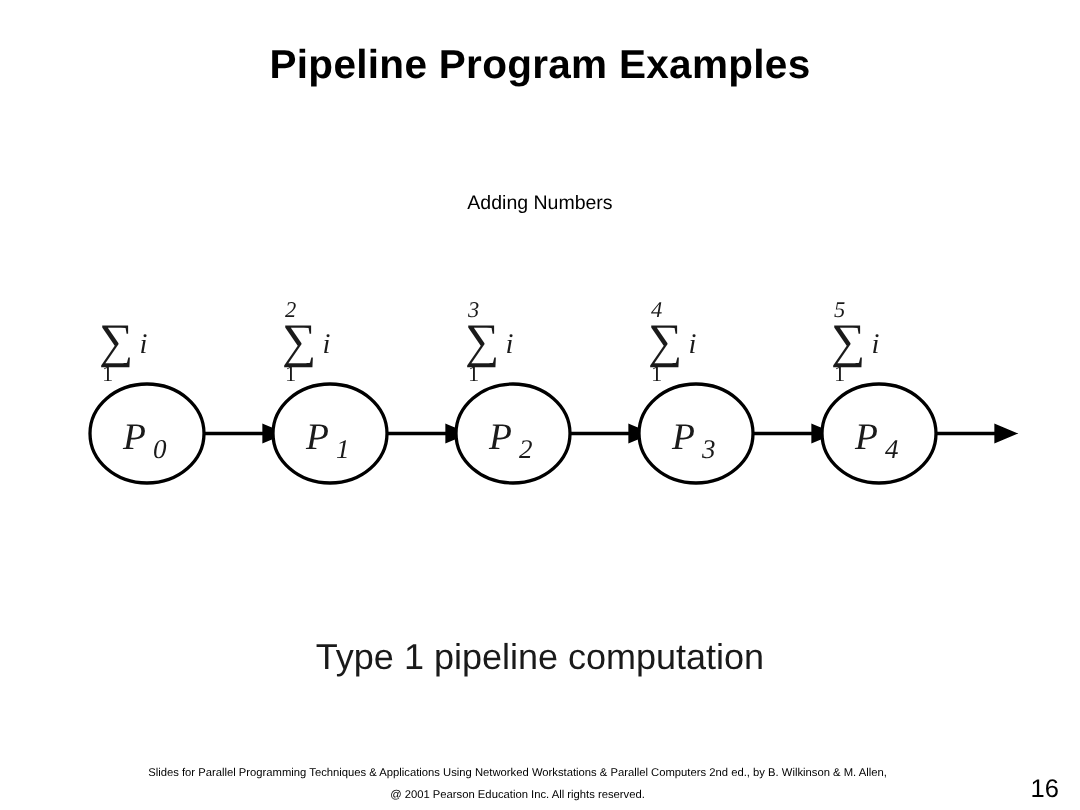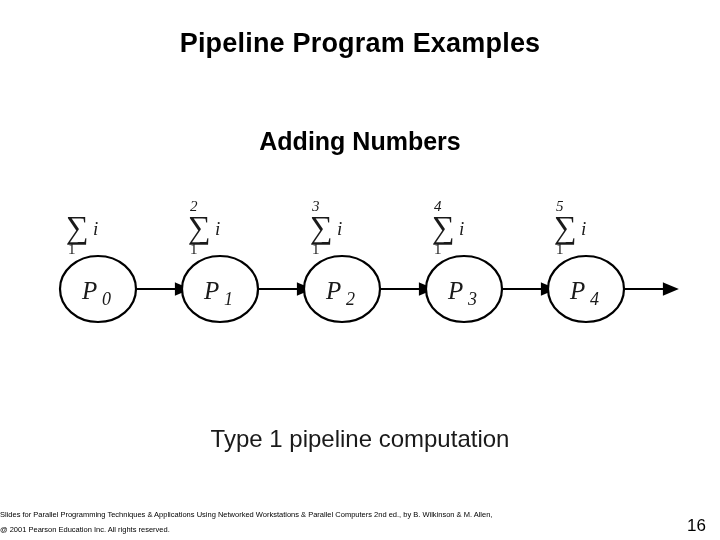--- a/index.html
+++ b/index.html
@@ -30,39 +30,39 @@
     font-weight: bold;
     color: #000000;
     letter-spacing: 0.2px;
   }
   .subtitle {
     position: absolute;
     top: 127px;
     left: 0;
     width: 720px;
     text-align: center;
-    font-size: 25px;
-    font-weight: bold;
+    font-size: 13px;
+    font-weight: normal;
     color: #000000;
   }
   .caption {
     position: absolute;
     top: 425px;
     left: 0;
     width: 720px;
     text-align: center;
     font-size: 24px;
     color: #1a1a1a;
     font-weight: normal;
   }
   .footer {
     position: absolute;
     left: 0;
     width: 690px;
-    text-align: left;
+    text-align: center;
     font-size: 7.5px;
     color: #000000;
   }
   .footer-line1 { top: 510px; }
   .footer-line2 { top: 525px; }
   .page-number {
     position: absolute;
     top: 516px;
     right: 14px;
     font-size: 17px;

